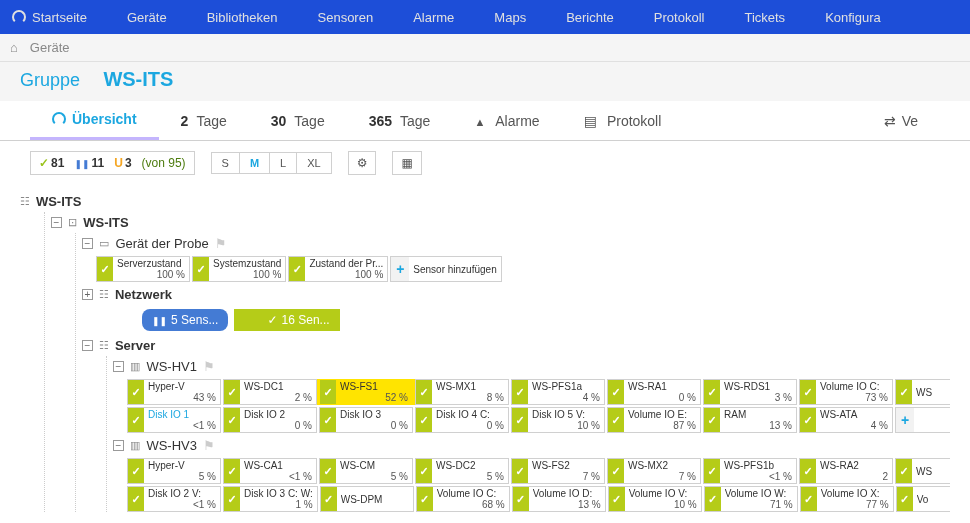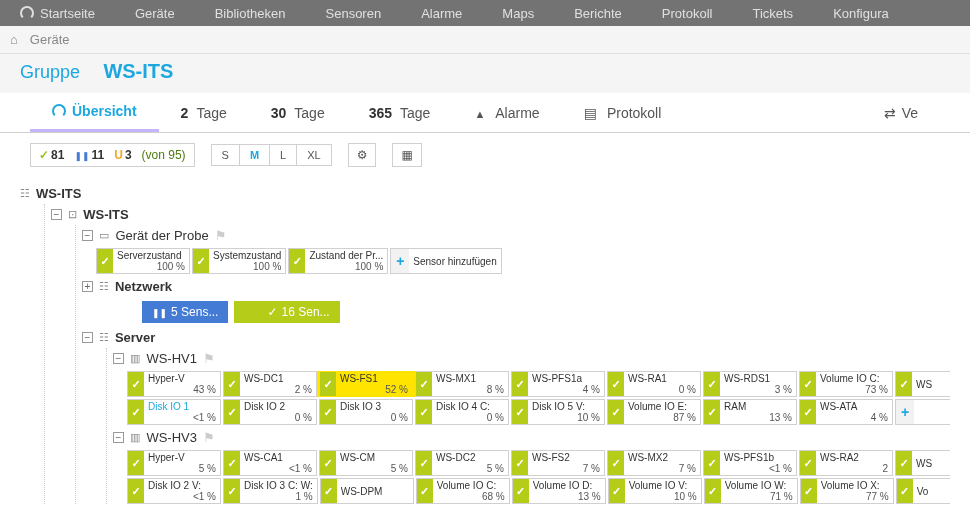--- a/index.html
+++ b/index.html
@@ -1,19 +1,19 @@
 <!DOCTYPE html>
 <html><head>
 <meta charset="utf-8">
 <style>
 * { margin: 0; padding: 0; box-sizing: border-box; font-family: Arial, sans-serif; }
 body { width: 970px; height: 523px; overflow: hidden; background: #fff; font-size: 12px; color: #333; }
 
 
-.topnav { background: #737373; height: 26px; display: flex; align-items: center; padding: 0 20px; color: #e0e0e0; }
+.topnav { background: #1d4ed8; height: 34px; display: flex; align-items: center; padding: 0 12px; color: #e0e0e0; }
 .topnav .brand-icon { width: 14px; height: 14px; border: 2px solid #e0e0e0; border-radius: 50%; border-bottom-color: transparent; margin-right: 4px; }
 .topnav a { color: #e0e0e0; text-decoration: none; margin-right: 40px; font-size: 13px; cursor: pointer; }
 .topnav a:first-of-type { margin-left: 2px; }
 
 
 .breadcrumb { height: 28px; background: #f5f5f5; border-bottom: 1px solid #e0e0e0; display: flex; align-items: center; padding: 0 10px; gap: 12px; }
 .breadcrumb .home-icon { color: #888; font-size: 13px; cursor: pointer; }
 .breadcrumb .crumb { color: #888; font-size: 13px; }
 
 
@@ -68,21 +68,21 @@
 .sensor .val { font-size: 10px; color: #555; text-align: right; }
 .sensor.add .body { align-items: center; justify-content: center; }
 .sensor.add .name { text-align: center; }
 .sensor.link .name { color: #1ca7e0; }
 .sensor.highlight { outline: 3px solid #ffe400; outline-offset: -1px; background: #ffe400; }
 .sensor.highlight .body { background: #ffe400; }
 
 
 .pill-row { display: flex; gap: 6px; margin: 4px 0 4px 60px; }
 .pill { padding: 4px 10px; color: #fff; font-size: 12px; display: flex; align-items: center; gap: 4px; }
-.pill.blue { background: #447bd4; }
+.pill.blue { background: #447bd4; border-radius: 8px; }
 .pill.green { background: #b5cc18; padding-left: 33px; }
 .pill .p-chk::before { content: "✓"; }
 .pill .p-pause::before { content: "❚❚"; font-size: 9px; }
 
 </style>
 </head>
 <body>
 
 <div class="topnav">
   <span class="brand-icon"></span>

